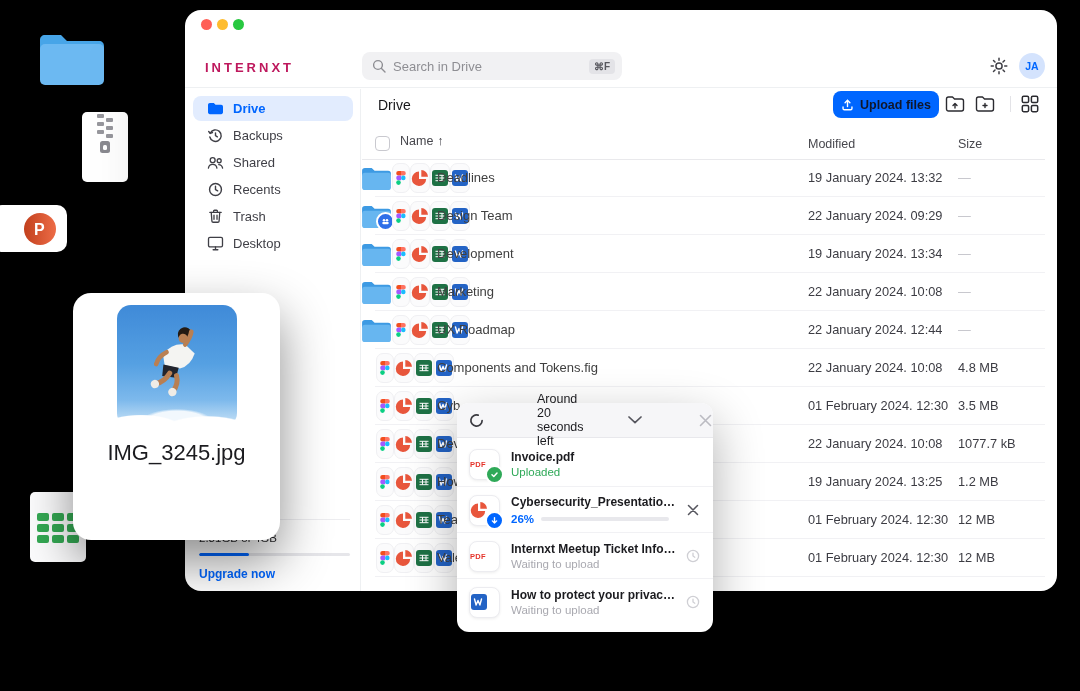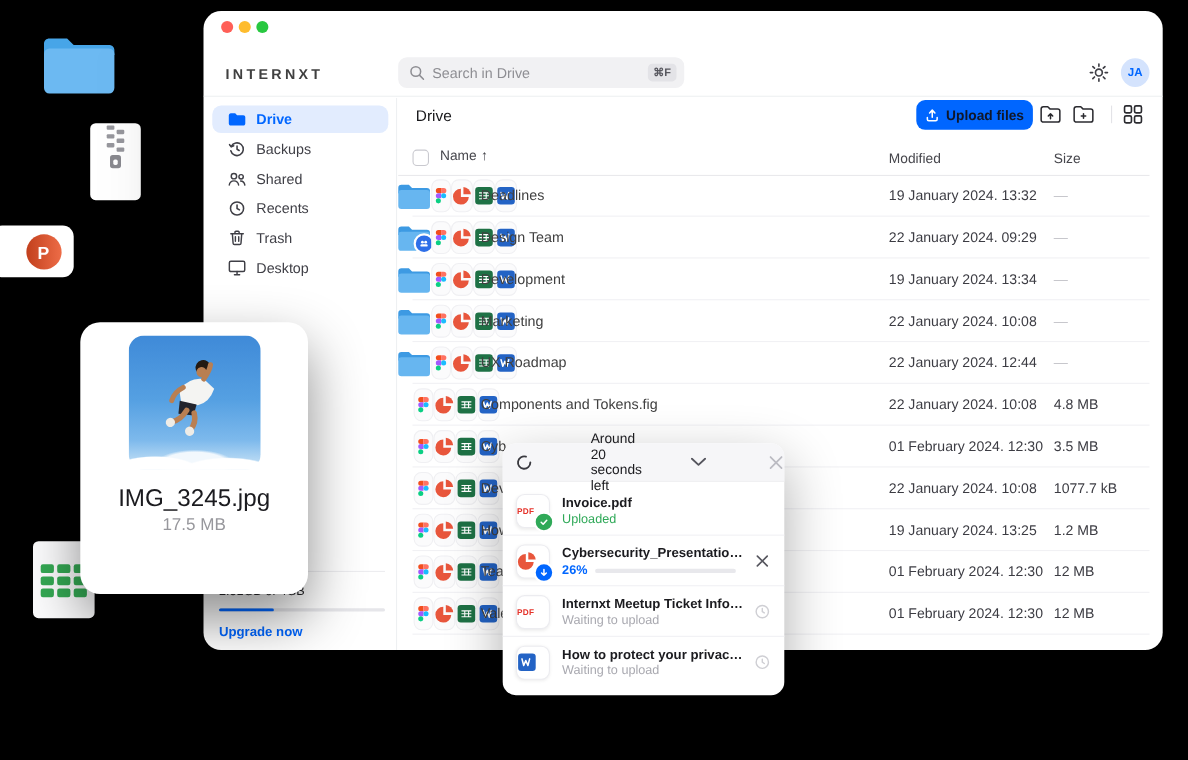--- a/index.html
+++ b/index.html
@@ -7,21 +7,21 @@
   .stage{position:relative;width:1080px;height:691px;background:#000;overflow:hidden;}
   svg{display:block;}
 
   
   .window{position:absolute;left:185px;top:10px;width:872px;height:581px;background:#fff;border-radius:16px;
           box-shadow:0 30px 80px rgba(0,0,0,.6);z-index:10;overflow:hidden;}
   .win-header{position:absolute;left:0;top:0;width:100%;height:78px;border-bottom:1px solid #eef0f2;box-sizing:border-box;}
   .lights{position:absolute;left:16px;top:9px;display:flex;gap:5px;}
   .light{width:11px;height:11px;border-radius:50%;}
   .light.red{background:#ff5f57}.light.yellow{background:#febc2e}.light.green{background:#28c840}
-  .brand{position:absolute;left:20px;top:50px;font-size:13px;font-weight:800;letter-spacing:3px;color:#404040;}
+  .brand{position:absolute;left:20px;top:50px;font-size:13px;font-weight:800;letter-spacing:3px;color:#be185d;}
   .search{position:absolute;left:177px;top:42px;width:260px;height:28px;background:#f1f1f3;border-radius:8px;
           display:flex;align-items:center;padding:0 7px 0 10px;box-sizing:border-box;cursor:text;}
   .search .ph{flex:1;margin-left:7px;font-size:13px;color:#8e8e93;white-space:nowrap;}
   .kbd{background:#e3e3e7;color:#57575e;font-size:10px;padding:2px 5px;border-radius:4px;font-weight:600;}
   .gear{position:absolute;left:804px;top:46px;width:20px;height:20px;cursor:pointer;}
   .avatar{position:absolute;left:834px;top:43px;width:26px;height:26px;border-radius:50%;background:#d4e3fd;
           color:#0066ff;font-size:10.5px;font-weight:700;display:flex;align-items:center;justify-content:center;cursor:pointer;}
 
   
   .sidebar{position:absolute;left:0;top:79px;bottom:0;width:176px;border-right:1px solid #eef0f2;box-sizing:border-box;}
@@ -929,16 +929,15 @@
           <path d="M34 29q-9 2-13 9" stroke="#b97f52" stroke-width="4.6" fill="none" stroke-linecap="round"></path>
           <path d="M54 26q7-6 9-11" stroke="#b97f52" stroke-width="4.6" fill="none" stroke-linecap="round"></path>
           <path d="M32 50q-7 7-16 7" stroke="#b97f52" stroke-width="5" fill="none" stroke-linecap="round"></path>
           <path d="M38 54q0 9-7 14" stroke="#b97f52" stroke-width="5" fill="none" stroke-linecap="round"></path>
           <circle cx="15" cy="57" r="4.2" fill="#efece6"></circle>
           <circle cx="30" cy="69" r="4.2" fill="#efece6"></circle>
         </g>
       </svg>
     </div>
     <div class="filename">IMG_3245.jpg</div>
-    <div class="fsize">17.5 MB</div>
   </div>
 
 </div>
 
 </body></html>

